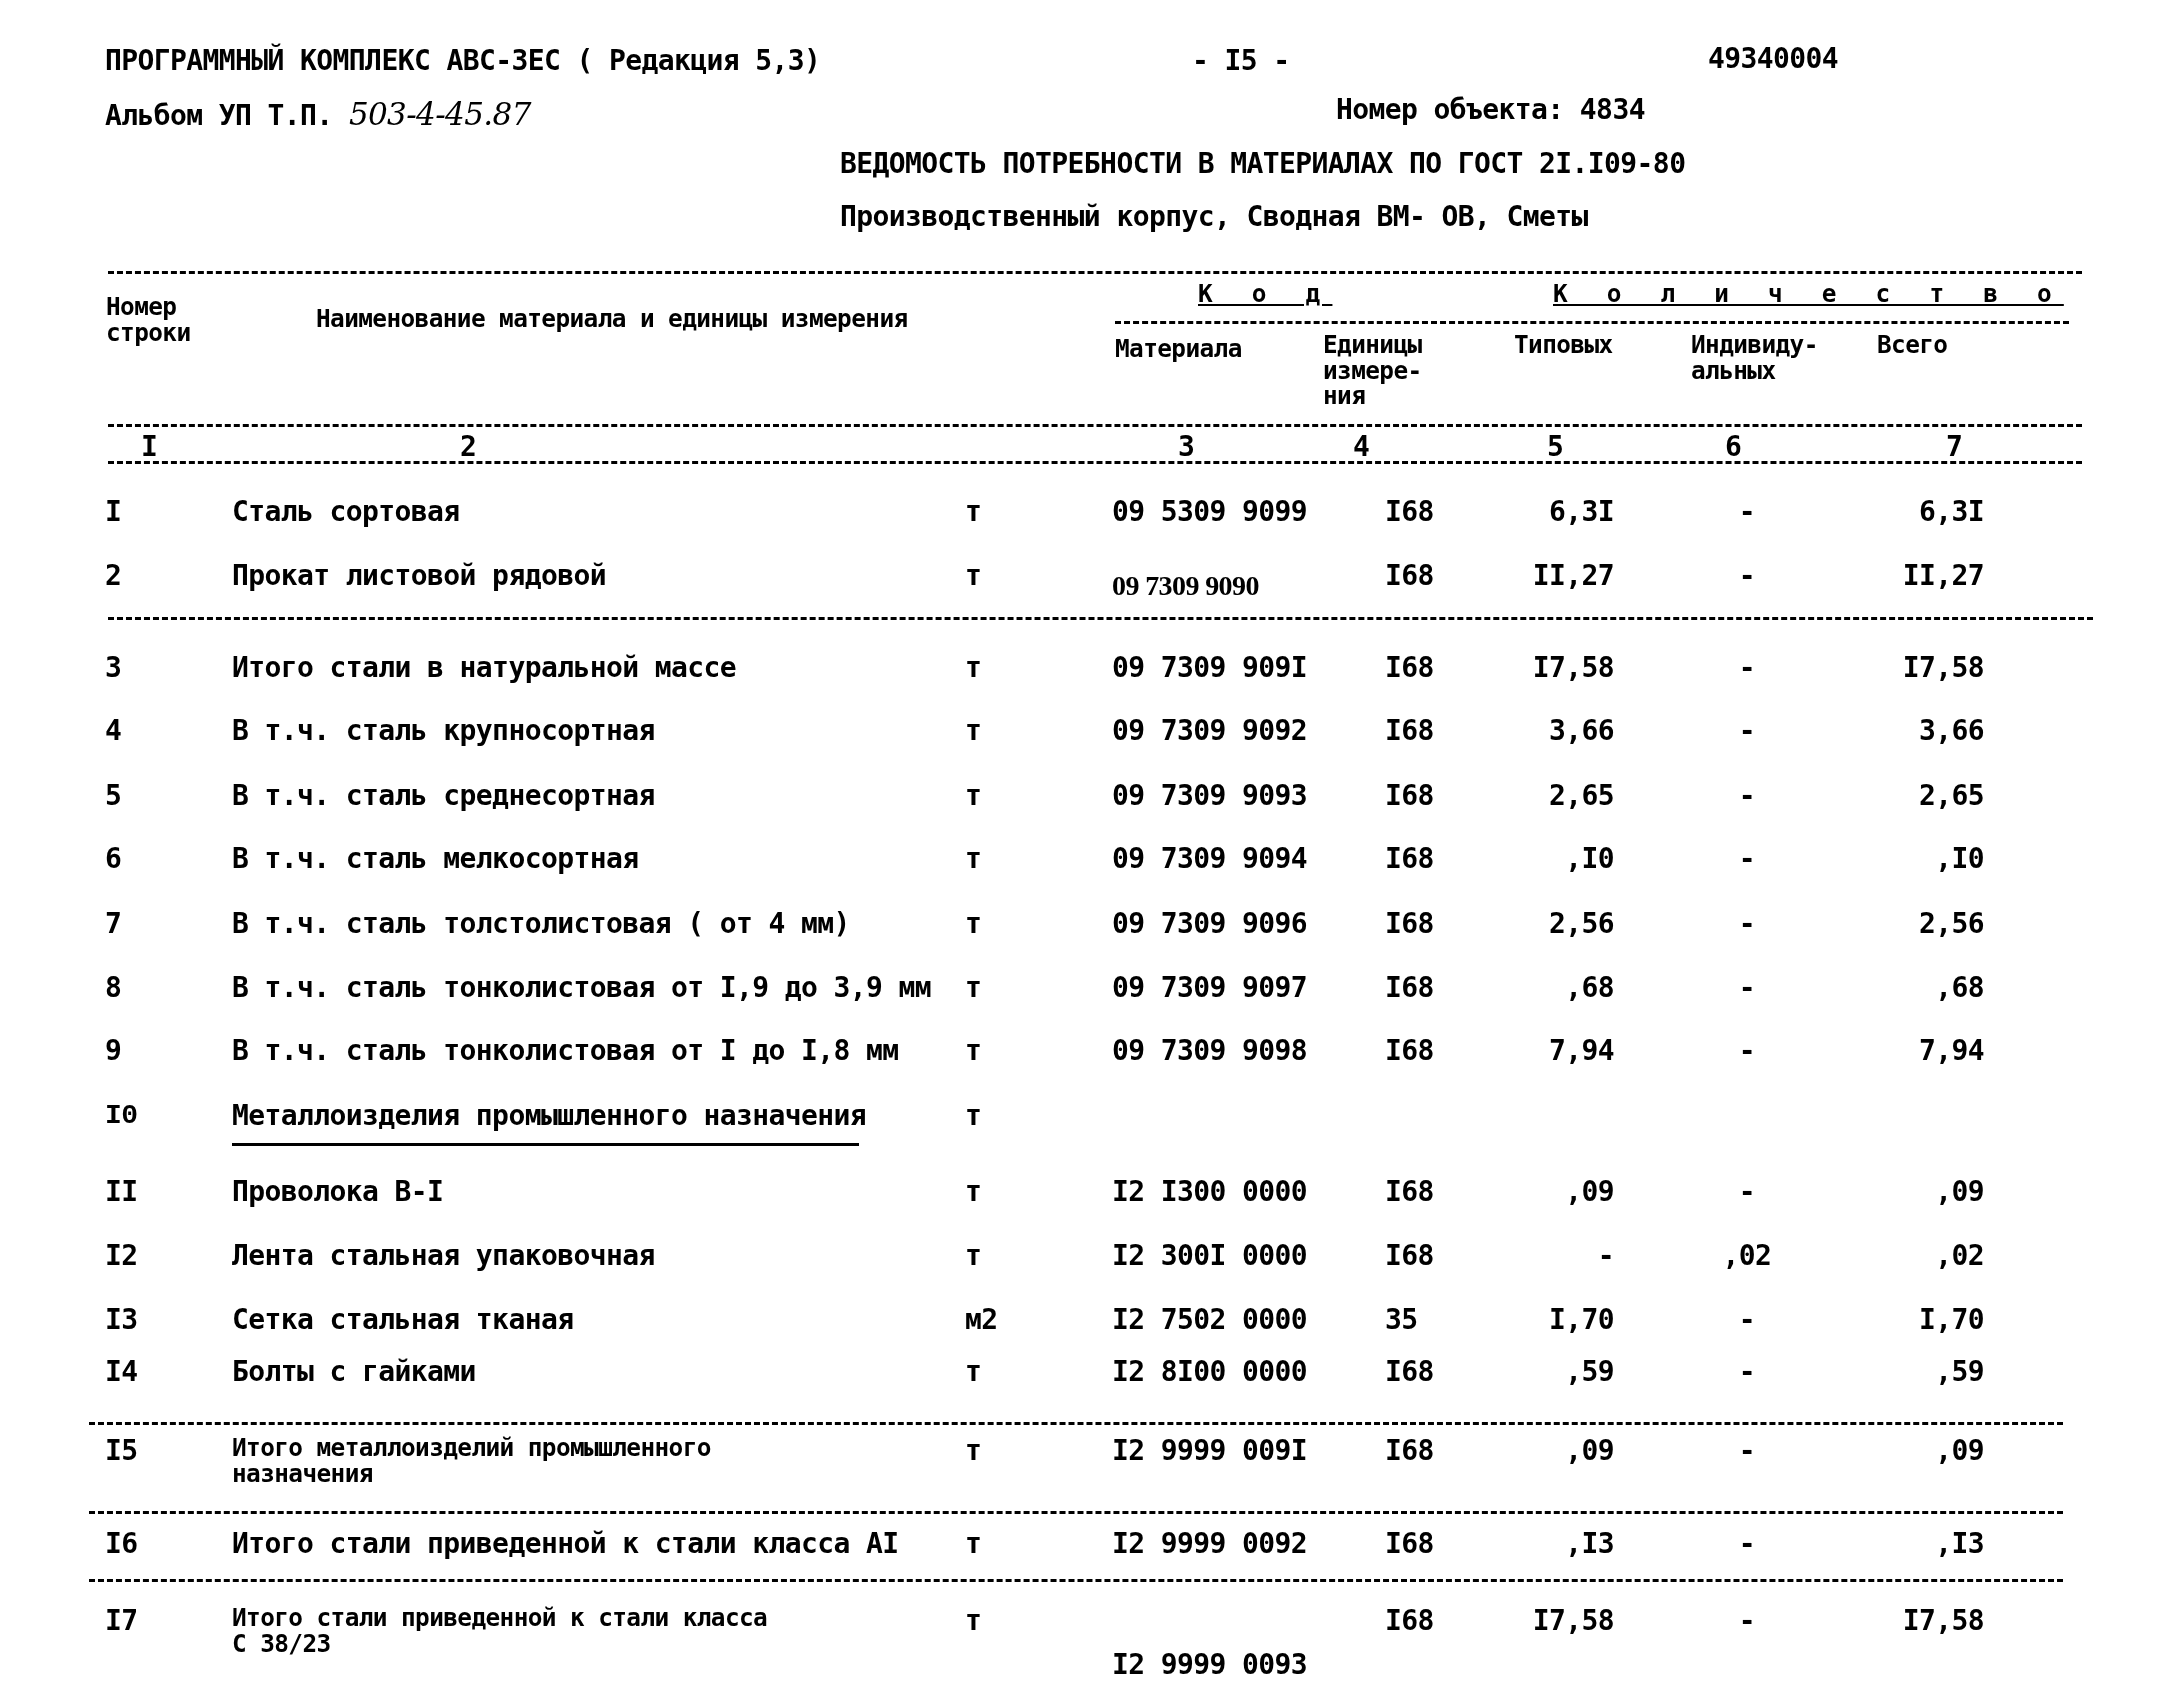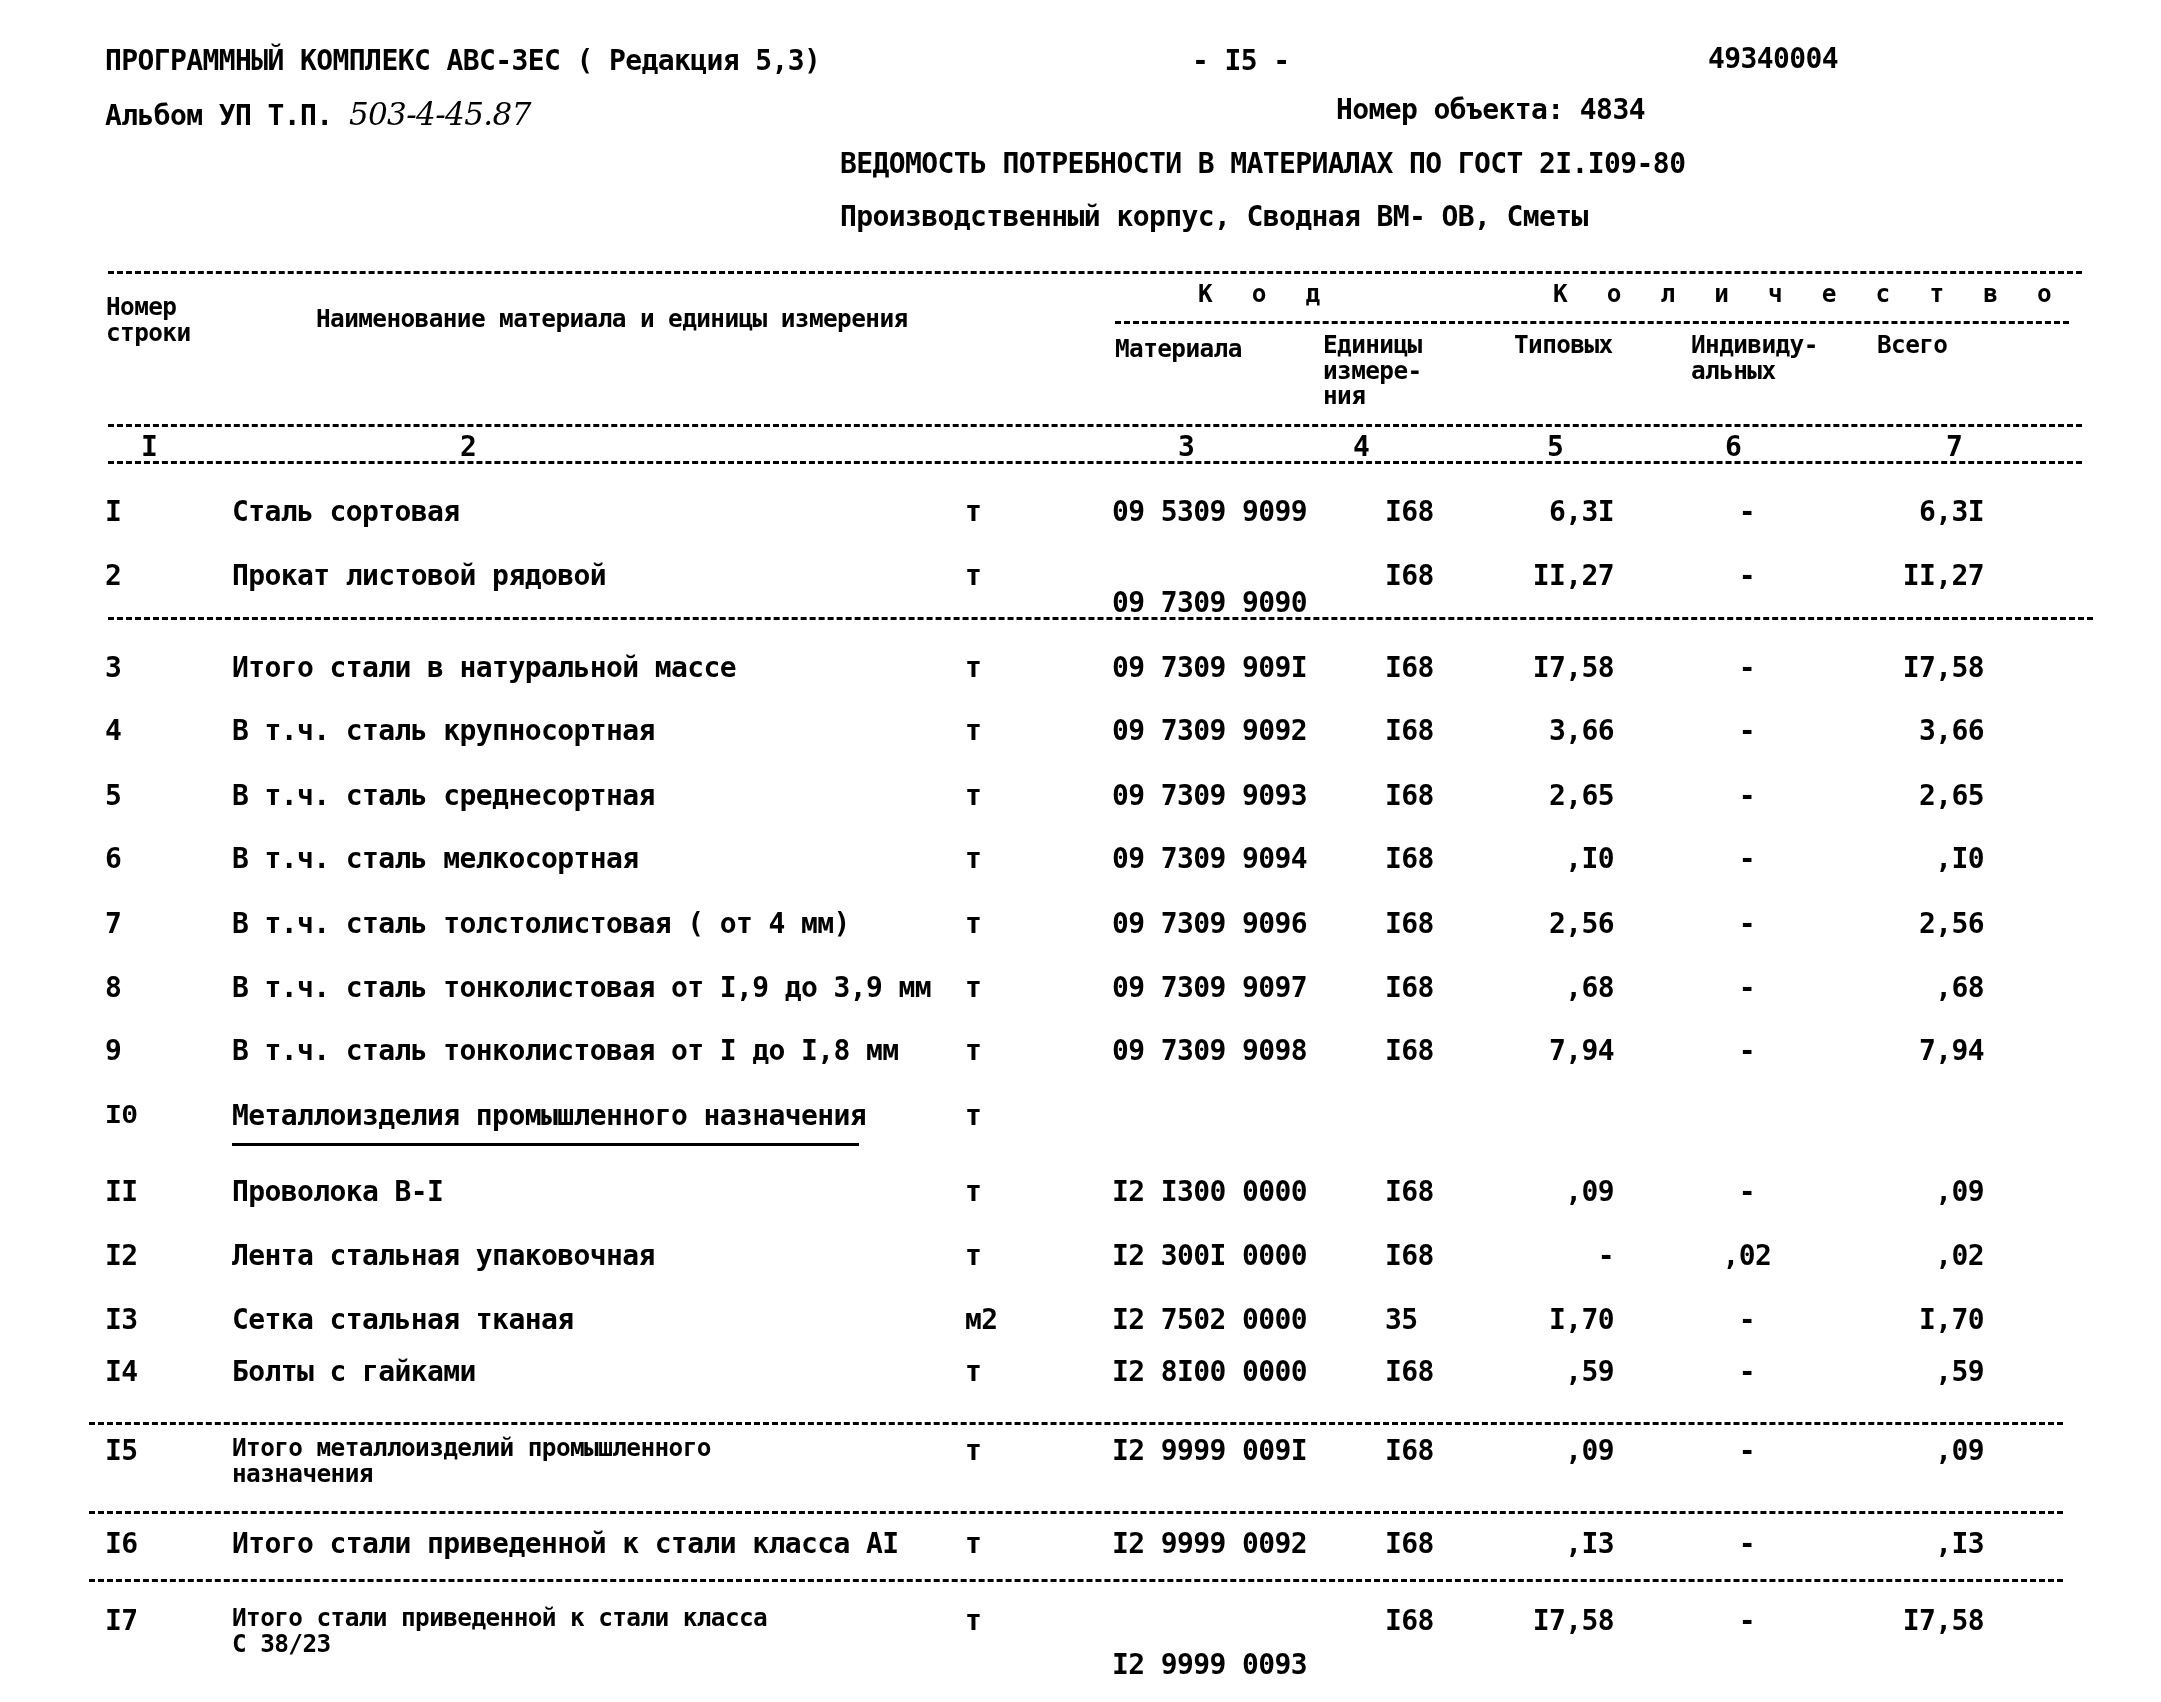--- a/index.html
+++ b/index.html
@@ -5,21 +5,21 @@
   html, body { margin:0; padding:0; background:#ffffff; }
   body { width:2161px; height:1703px; position:relative; overflow:hidden;
          font-family:"DejaVu Sans Mono","Liberation Mono",monospace; color:#000; }
   .t { position:absolute; white-space:nowrap; font-size:28px; line-height:31px; font-weight:bold; letter-spacing:-0.6px; }
   .sm { font-size:24.4px; line-height:25.5px; }
   .hand { font-family:"DejaVu Serif",serif; font-style:italic; font-weight:normal; font-size:31px; }
   .r { text-align:right; }
   .c { text-align:center; }
   .dash { position:absolute; height:0; border-top:3.9px dashed #000; }
   .uline { position:absolute; height:0; border-top:3.3px solid #000; }
-  .sp { letter-spacing:12.2px; }
+  .sp { letter-spacing:12.2px;text-decoration:underline; }
 </style>
 </head>
 <body>
 
 <div class="t" style="left:105px;top:45px;">ПРОГРАММНЫЙ КОМПЛЕКС  АВС-ЗЕС  ( Редакция 5,3)</div>
 <div class="t" style="left:1192px;top:45px;">- I5 -</div>
 <div class="t" style="left:1708px;top:43px;">49340004</div>
 <div class="t" style="left:105px;top:99px;">
   <span>Альбом УП  Т.П.</span>
   <span class="hand">503-4-45.87</span>
@@ -72,21 +72,21 @@
     <div class="t " style="left:1112px;top:496px;">09 5309 9099</div>
     <div class="t " style="left:1385px;top:496px;">I68</div>
     <div class="t r" style="left:1464px;width:150px;top:496px;">6,3I</div>
     <div class="t c" style="left:1664px;width:166px;top:496px;">-</div>
     <div class="t r" style="left:1830px;width:154px;top:496px;">6,3I</div>
     <div class="t " style="left:105px;top:560px;">2</div>
     <div class="t " style="left:232px;top:560px;">
       <div>Прокат листовой рядовой</div>
     </div>
     <div class="t " style="left:965px;top:560px;">т</div>
-    <div class="t " style="left:1112px;top:587px;">09 7309 9090</div>
+    <div class="t " style="left:1112px;top:570px;font-family:Liberation Serif, serif;">09 7309 9090</div>
     <div class="t " style="left:1385px;top:560px;">I68</div>
     <div class="t r" style="left:1464px;width:150px;top:560px;">II,27</div>
     <div class="t c" style="left:1664px;width:166px;top:560px;">-</div>
     <div class="t r" style="left:1830px;width:154px;top:560px;">II,27</div>
     <div class="t " style="left:105px;top:652px;">3</div>
     <div class="t " style="left:232px;top:652px;">
       <div>Итого стали в натуральной массе</div>
     </div>
     <div class="t " style="left:965px;top:652px;">т</div>
     <div class="t " style="left:1112px;top:652px;">09 7309 909I</div>

